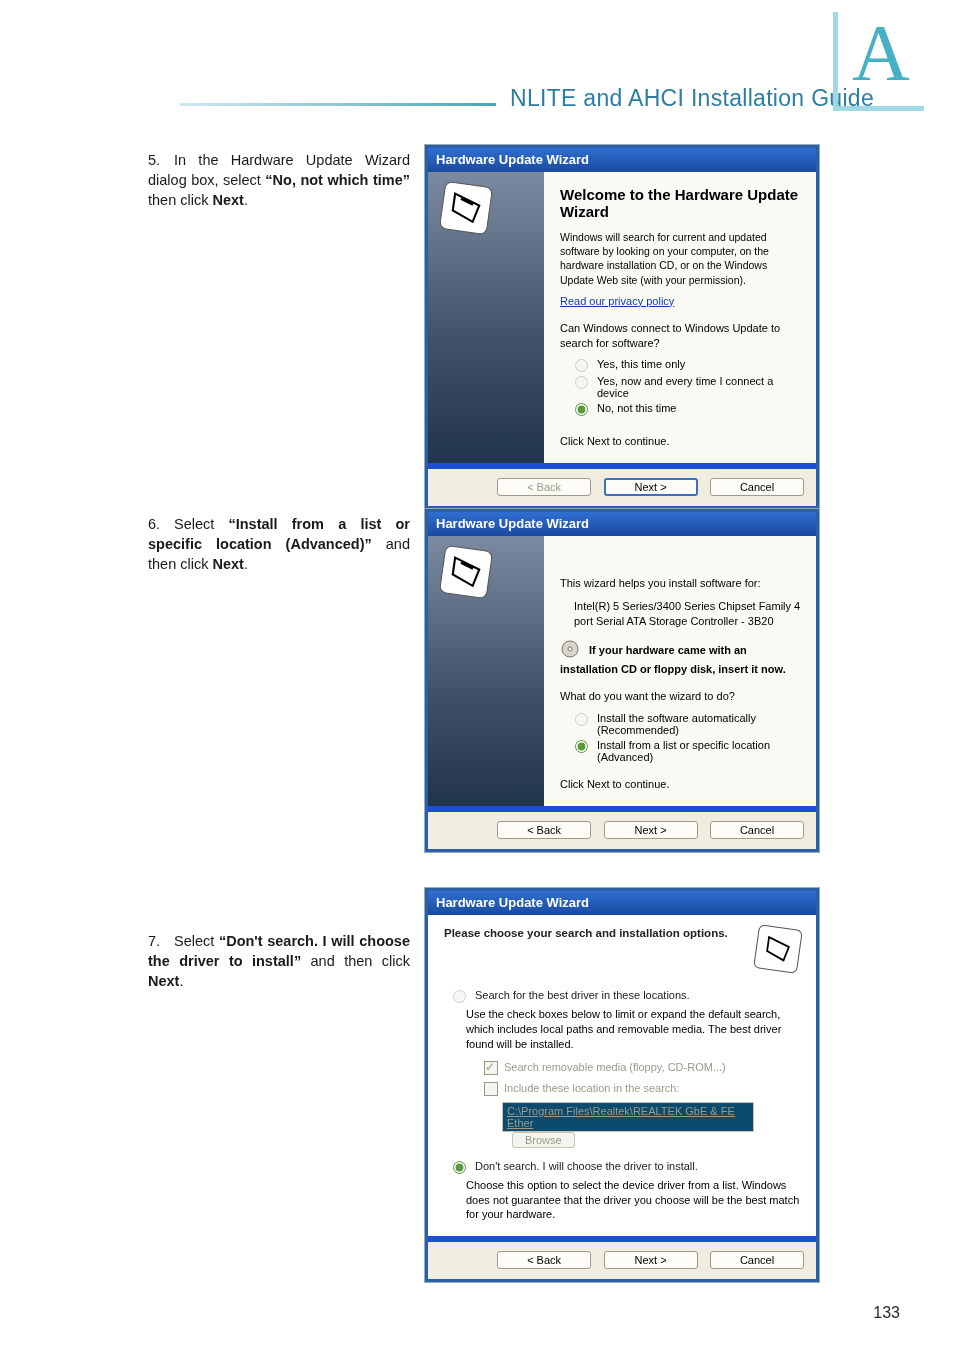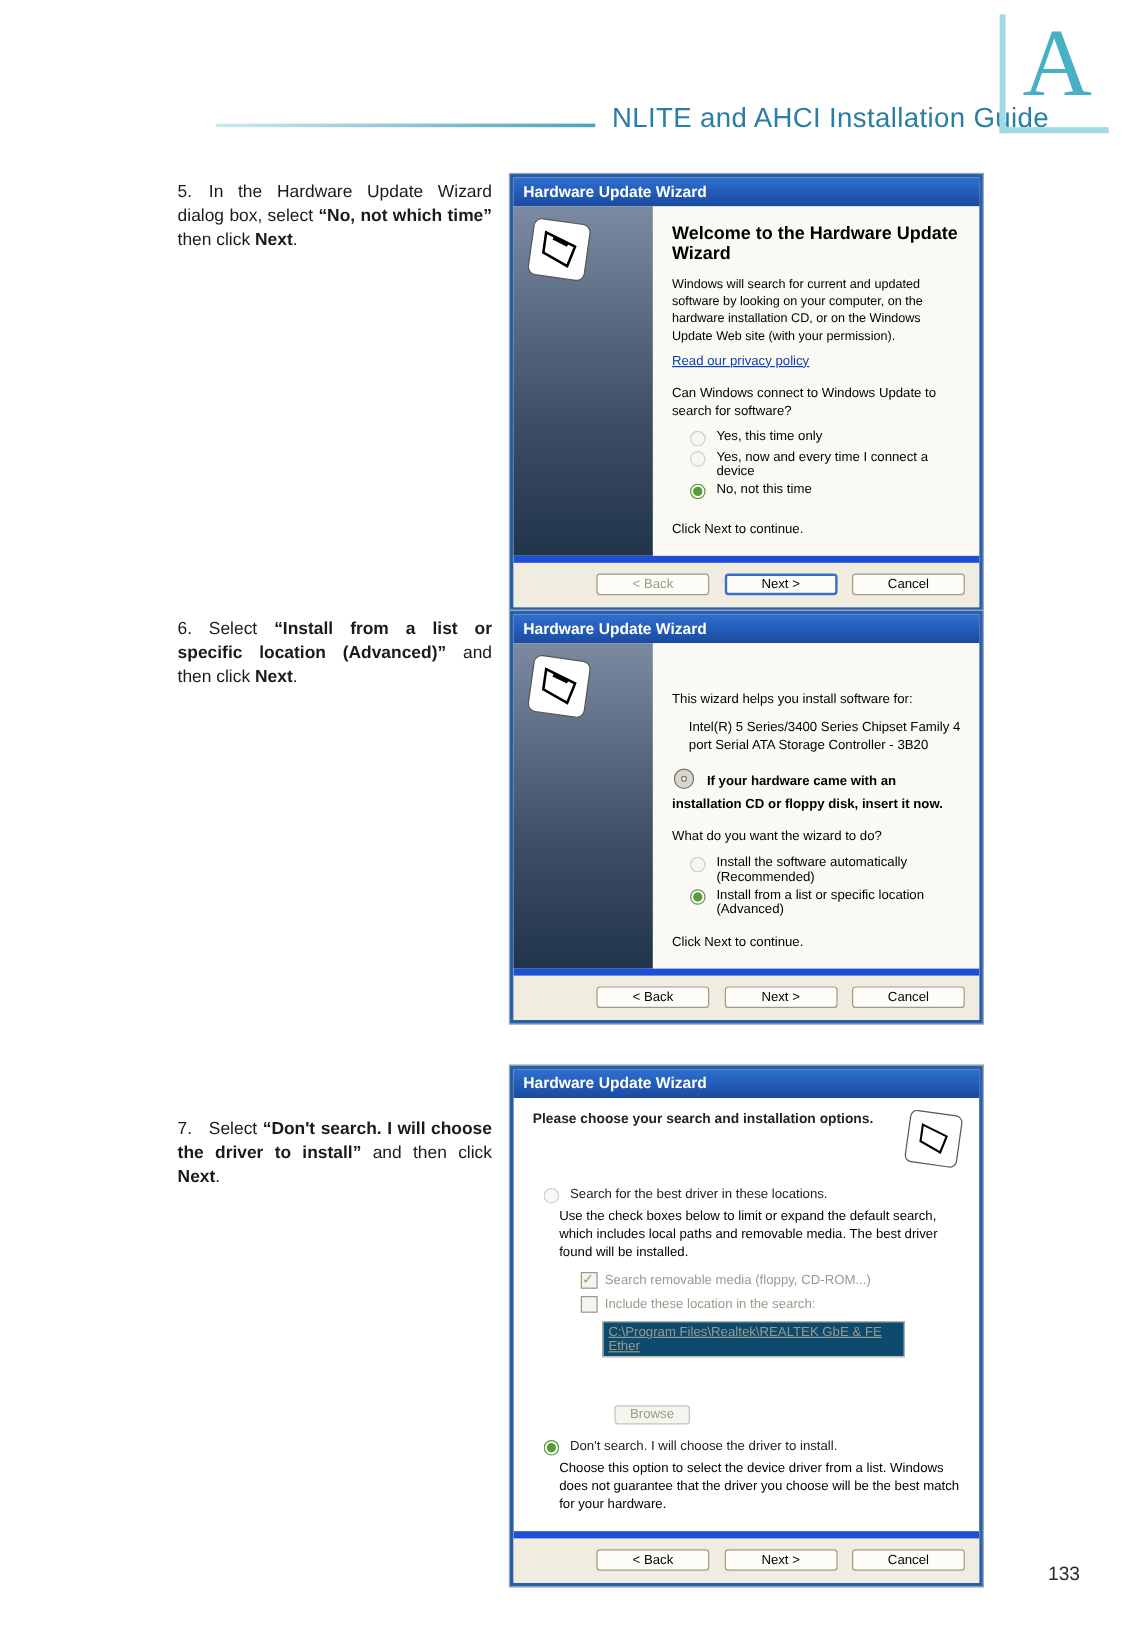--- a/index.html
+++ b/index.html
@@ -32,21 +32,21 @@
   .btn.focus{border:2px solid #3a6fc8;padding:1px 9px;}
   
   .wiz3-inner{padding:12px 16px 8px;font-family:Tahoma,sans-serif;font-size:11px;}
   .wiz3-head{display:flex;justify-content:space-between;align-items:flex-start;}
   .wiz3-head .icon3{width:42px;height:42px;background:#fff;border:1px solid #555;border-radius:6px;transform:rotate(8deg);display:flex;align-items:center;justify-content:center;}
   .indent1{margin-left:22px;margin-top:4px;color:#000;line-height:1.35;}
   .indent1.dim{color:#9a9a8a;}
   .cb{display:inline-block;width:12px;height:12px;border:1px solid #9a9a8a;background:#f5f4ee;margin-right:6px;vertical-align:middle;position:relative;}
   .cb.checked::after{content:"✓";position:absolute;left:0;top:-3px;color:#7fae7f;font-size:12px;}
   .path-box{display:inline-block;border:1px solid #c4c3b6;background:#0c4a6e;color:#9a9a8a;padding:2px 4px;width:242px;font-size:11px;vertical-align:middle;text-decoration:underline;}
-  .browse{display:inline-block;border:1px solid #c4c3b6;border-radius:3px;background:#f5f4ee;color:#9a9a8a;padding:1px 12px;margin-left:10px;font-size:11px;vertical-align:middle;margin-top:40px;}
+  .browse{display:inline-block;border:1px solid #c4c3b6;border-radius:3px;background:#f5f4ee;color:#9a9a8a;padding:1px 12px;margin-left:10px;font-size:11px;vertical-align:middle;}
   .sel-dot{accent-color:#5a9a3c;}
   .cd-icon{display:inline-block;vertical-align:middle;margin-right:6px;}
   .page-num{position:absolute;right:54px;bottom:32px;font-size:16px;color:#2a2a2a;}
 </style>
 </head>
 <body>
 
 <div class="page">
 
   <div class="hdr-rule"></div>

